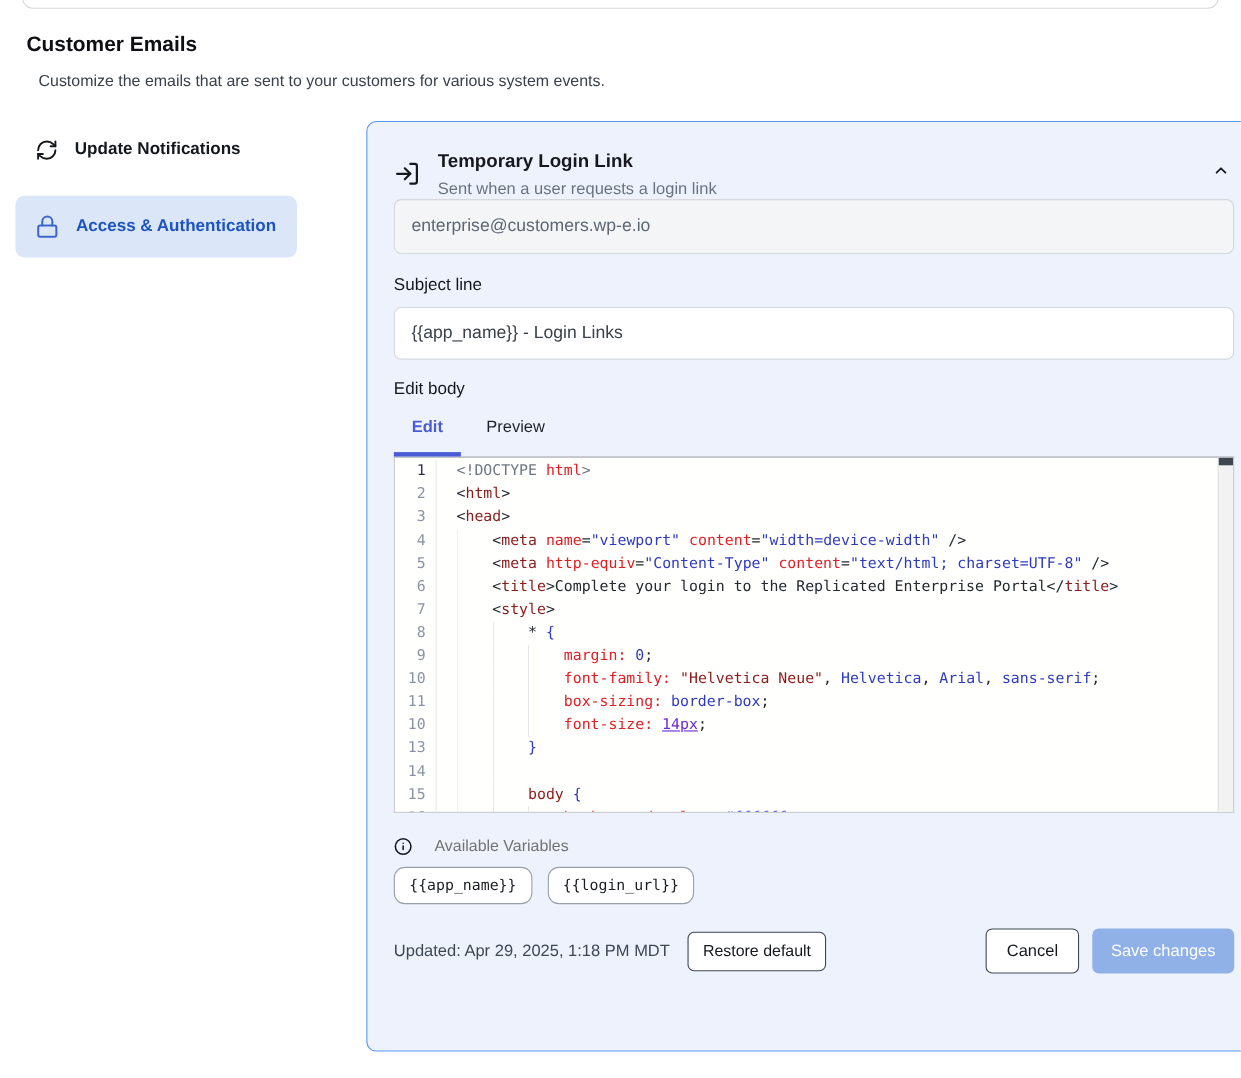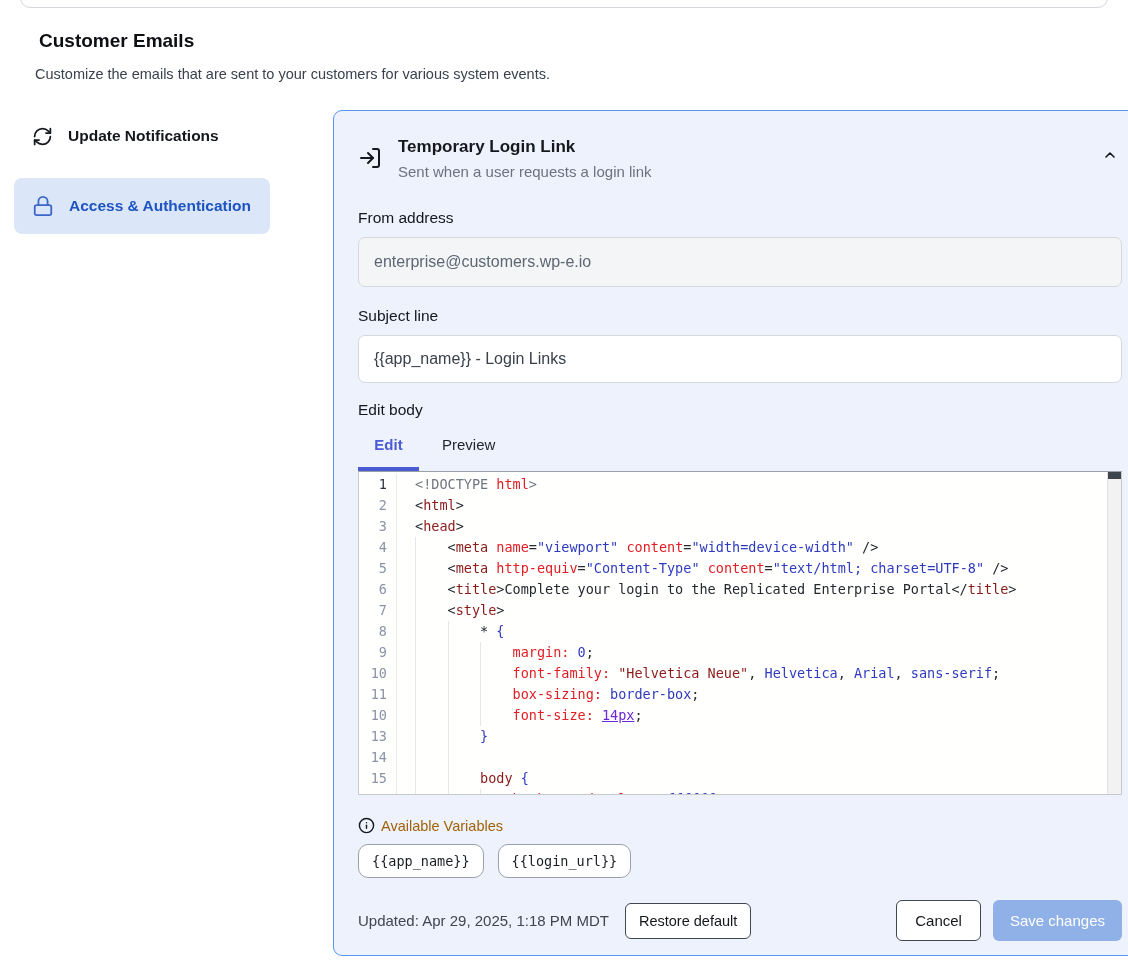--- a/index.html
+++ b/index.html
@@ -5,21 +5,21 @@
   * { box-sizing: border-box; }
   html,body { margin:0; padding:0; }
   body {
     width:1128px; height:980px; position:relative; overflow:hidden;
     background:#ffffff; font-family:"Liberation Sans", sans-serif; color:#14171c;
   }
   .top-edge {
     position:absolute; left:20px; right:20px; top:-30px; height:38px;
     border:1px solid #d4d7db; border-radius:10px; background:#fff;
   }
-  .page-title { position:absolute; left:39px; top:30px; font-size:19px; font-weight:700; color:#0d0f13; }
+  .page-title { position:absolute; left:24px; top:30px; font-size:19px; font-weight:700; color:#0d0f13; }
   .page-subtitle { position:absolute; left:35px; top:66px; font-size:14.5px; color:#3a414c; }
 
   
   .sidebar { position:absolute; left:14px; top:110px; width:256px; }
   .side-item {
     display:flex; align-items:center; gap:15px; padding:14px 16px 14px 18px;
     border-radius:8px; font-size:15.5px; font-weight:600; color:#14171c;
     cursor:pointer; line-height:1.55;
   }
   .side-item.active { background:#dbe7f9; color:#1d54c0; padding-top:16px; padding-bottom:16px; }
@@ -76,21 +76,21 @@
   .tk-pl { color:#24292f; }
   .tk-gr { color:#6e7781; }
   .tk-rd { color:#e01e24; }
   .tk-mr { color:#8b1a1a; }
   .tk-bl { color:#2f3bbf; }
   .tk-gn { color:#6d28d9;text-decoration:underline; }
   .cm-vscroll { position:absolute; top:0; right:0; bottom:0; width:14px; background:#f2f2f2; border-left:1px solid #e2e2e2; }
   .cm-thumb { position:absolute; top:0; right:0; width:13px; height:7px; background:#3f454c; cursor:pointer; }
 
   
-  .vars-head { display:flex; align-items:center; gap:6px; margin-top:22px; font-size:14.5px; color:#a16207; }
+  .vars-head { display:flex; align-items:center; gap:20px; margin-top:22px; font-size:14.5px; color:#737373; }
   .chips { display:flex; gap:14px; margin-top:10px; }
   .chip {
     font-family:"DejaVu Sans Mono", monospace; font-size:13.5px; color:#1a1e24;
     background:#ffffff; border:1px solid #9aa1ab; border-radius:10px; padding:8px 13px; cursor:pointer;
   }
 
   
   .panel-footer { display:flex; align-items:center; margin-top:22px; }
   .updated { font-size:15px; color:#3f4754; }
   .btn { font-family:"Liberation Sans", sans-serif; border-radius:6px; cursor:pointer; }
@@ -147,21 +147,20 @@
     </div>
     <button class="collapse-btn">
       <span>
         <svg width="16" height="16" viewBox="0 0 24 24" fill="none" stroke="#15181d" stroke-width="2.4" stroke-linecap="round" stroke-linejoin="round">
           <polyline points="6 15 12 9 18 15"></polyline>
         </svg>
       </span>
     </button>
   </div>
 
-  <div class="field-label lbl-from">From address</div>
   <input class="text-input input-from" type="text" readonly="" value="enterprise@customers.wp-e.io" style="">
 
   <div class="field-label lbl-subject">Subject line</div>
   <input class="text-input input-subject" type="text" value="{{app_name}} - Login Links" style="">
 
   <div class="field-label lbl-body">Edit body</div>
 
   <div class="tabs">
     <span class="tab tab-edit">Edit</span>
     <span class="tab tab-preview">Preview</span>

